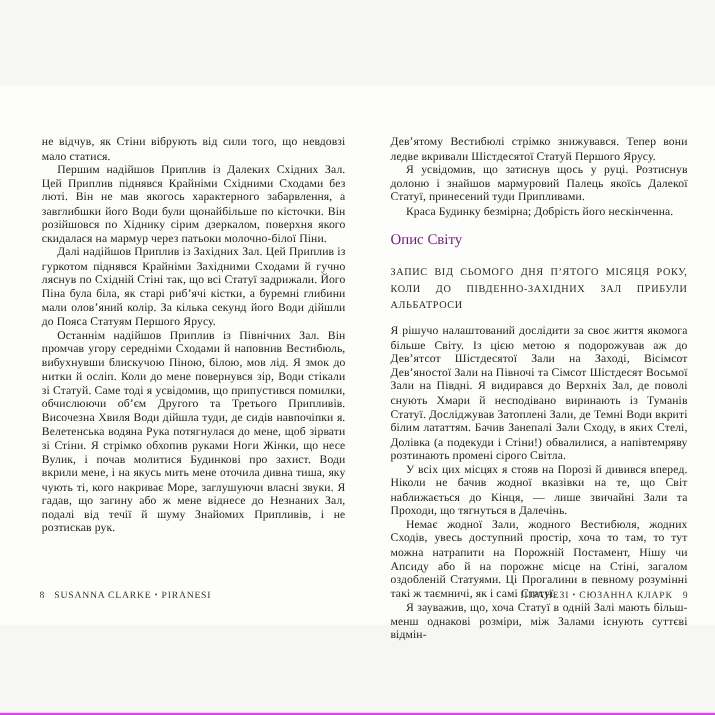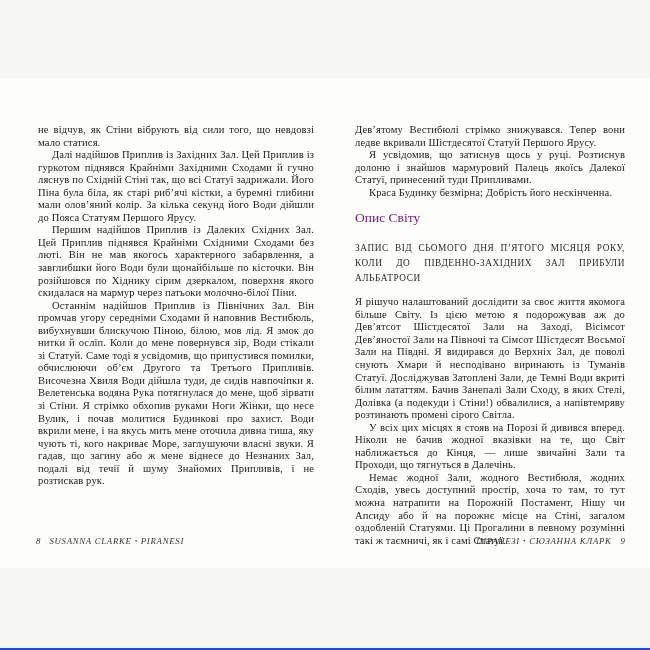--- a/index.html
+++ b/index.html
@@ -5,21 +5,21 @@
   html, body { margin: 0; padding: 0; }
   body {
     width: 650px; height: 650px;
     background: #f6f6f5;
     font-family: "Liberation Serif", "DejaVu Serif", serif;
     overflow: hidden;
   }
   .canvas {
     position: relative;
     width: 650px; height: 650px;
-    border-bottom: 2px solid #1d4ed8;
+    border-bottom: 2px solid #d946ef;
     box-sizing: border-box;
   }
   .sheet {
     position: absolute;
     left: 0; top: 78px;
     width: 650px; height: 490px;
     background: #fdfdfc;
   }
   .page {
     position: absolute;
@@ -51,21 +51,20 @@
     text-align: justify;
     margin: 16px 0 10px 0;
   }
   .footer {
     position: absolute;
     top: 458px;
     font-size: 8.8px;
     letter-spacing: 0.7px;
     color: #34322f;
     white-space: nowrap;
-    font-style: italic;
   }
   .footer-left  { left: 36px; }
   .footer-right { right: 25px; }
   .footer .pgnum { letter-spacing: 0; }
   .footer-left .pgnum  { margin-right: 9px; }
   .footer-right .pgnum { margin-left: 9px; }
   .footer .sep {
     font-size: 7px;
     vertical-align: 1px;
     margin: 0 3px;
@@ -73,41 +72,42 @@
 </style>
 </head>
 <body>
 
 <div class="canvas">
   <div class="sheet">
 
     <div class="page page-left">
       <div class="text-block">
           <p class="">не відчув, як Стіни вібрують від сили того, що невдовзі мало статися.</p>
+          <p class="indent">Першим надійшов Приплив із Далеких Східних Зал. Цей Приплив піднявся Крайніми Східними Сходами без люті. Він не мав якогось характерного забарвлення, а завглибшки його Води були щонайбільше по кісточки. Він розійшовся по Хіднику сірим дзеркалом, поверхня якого скидалася на мармур через патьоки молочно-білої Піни.</p>
           <p class="indent">Далі надійшов Приплив із Західних Зал. Цей Приплив із гуркотом піднявся Крайніми Західними Сходами й гучно ляснув по Східній Стіні так, що всі Статуї задрижали. Його Піна була біла, як старі риб’ячі кістки, а буремні глибини мали олов’яний колір. За кілька секунд його Води дійшли до Пояса Статуям Першого Ярусу.</p>
-          <p class="indent">Першим надійшов Приплив із Далеких Східних Зал. Цей Приплив піднявся Крайніми Східними Сходами без люті. Він не мав якогось характерного забарвлення, а завглибшки його Води були щонайбільше по кісточки. Він розійшовся по Хіднику сірим дзеркалом, поверхня якого скидалася на мармур через патьоки молочно-білої Піни.</p>
           <p class="indent">Останнім надійшов Приплив із Північних Зал. Він промчав угору середніми Сходами й наповнив Вестибюль, вибухнувши блискучою Піною, білою, мов лід. Я змок до нитки й осліп. Коли до мене повернувся зір, Води стікали зі Статуй. Саме тоді я усвідомив, що припустився помилки, обчислюючи об’єм Другого та Третього Припливів. Височезна Хвиля Води дійшла туди, де сидів навпочіпки я. Велетенська водяна Рука потягнулася до мене, щоб зірвати зі Стіни. Я стрімко обхопив руками Ноги Жінки, що несе Вулик, і почав молитися Будинкові про захист. Води вкрили мене, і на якусь мить мене оточила дивна тиша, яку чують ті, кого накриває Море, заглушуючи власні звуки. Я гадав, що загину або ж мене віднесе до Незнаних Зал, подалі від течії й шуму Знайомих Припливів, і не розтискав рук.</p>
         </div>
     </div>
     <div class="footer footer-left">
       <span class="pgnum">8</span><span>SUSANNA CLARKE</span><span class="sep">•</span><span>PIRANESI</span>
     </div>
 
     <div class="page page-right">
       <div class="text-block">
           <p class="">Дев’ятому Вестибюлі стрімко знижувався. Тепер вони ледве вкривали Шістдесятої Статуй Першого Ярусу.</p>
           <p class="indent">Я усвідомив, що затиснув щось у руці. Розтиснув долоню і знайшов мармуровий Палець якоїсь Далекої Статуї, принесений туди Припливами.</p>
           <p class="indent">Краса Будинку безмірна; Добрість його нескінченна.</p>
         </div>
       <h2 class="section-heading">Опис Світу</h2>
       <div class="section-subheading">ЗАПИС ВІД СЬОМОГО ДНЯ П’ЯТОГО МІСЯЦЯ РОКУ, КОЛИ ДО ПІВДЕННО-ЗАХІДНИХ ЗАЛ ПРИБУЛИ АЛЬБАТРОСИ</div>
       <div class="text-block">
           <p class="">Я рішучо налаштований дослідити за своє життя якомога більше Світу. Із цією метою я подорожував аж до Дев’ятсот Шістдесятої Зали на Заході, Вісімсот Дев’яностої Зали на Півночі та Сімсот Шістдесят Восьмої Зали на Півдні. Я видирався до Верхніх Зал, де поволі снують Хмари й несподівано виринають із Туманів Статуї. Досліджував Затоплені Зали, де Темні Води вкриті білим лататтям. Бачив Занепалі Зали Сходу, в яких Стелі, Долівка (а подекуди і Стіни!) обвалилися, а напівтемряву розтинають промені сірого Світла.</p>
           <p class="indent">У всіх цих місцях я стояв на Порозі й дивився вперед. Ніколи не бачив жодної вказівки на те, що Світ наближається до Кінця, — лише звичайні Зали та Проходи, що тягнуться в Далечінь.</p>
           <p class="indent">Немає жодної Зали, жодного Вестибюля, жодних Сходів, увесь доступний простір, хоча то там, то тут можна натрапити на Порожній Постамент, Нішу чи Апсиду або й на порожнє місце на Стіні, загалом оздобленій Статуями. Ці Прогалини в певному розумінні такі ж таємничі, як і самі Статуї.</p>
+          <p class="indent">Я зауважив, що, хоча Статуї в одній Залі мають більш-менш однакові розміри, між Залами існують суттєві відмін-</p>
         </div>
     </div>
     <div class="footer footer-right">
       <span>ПІРАНЕЗІ</span><span class="sep">•</span><span>СЮЗАННА КЛАРК</span><span class="pgnum">9</span>
     </div>
 
   </div>
 </div>
 
 </body></html>

